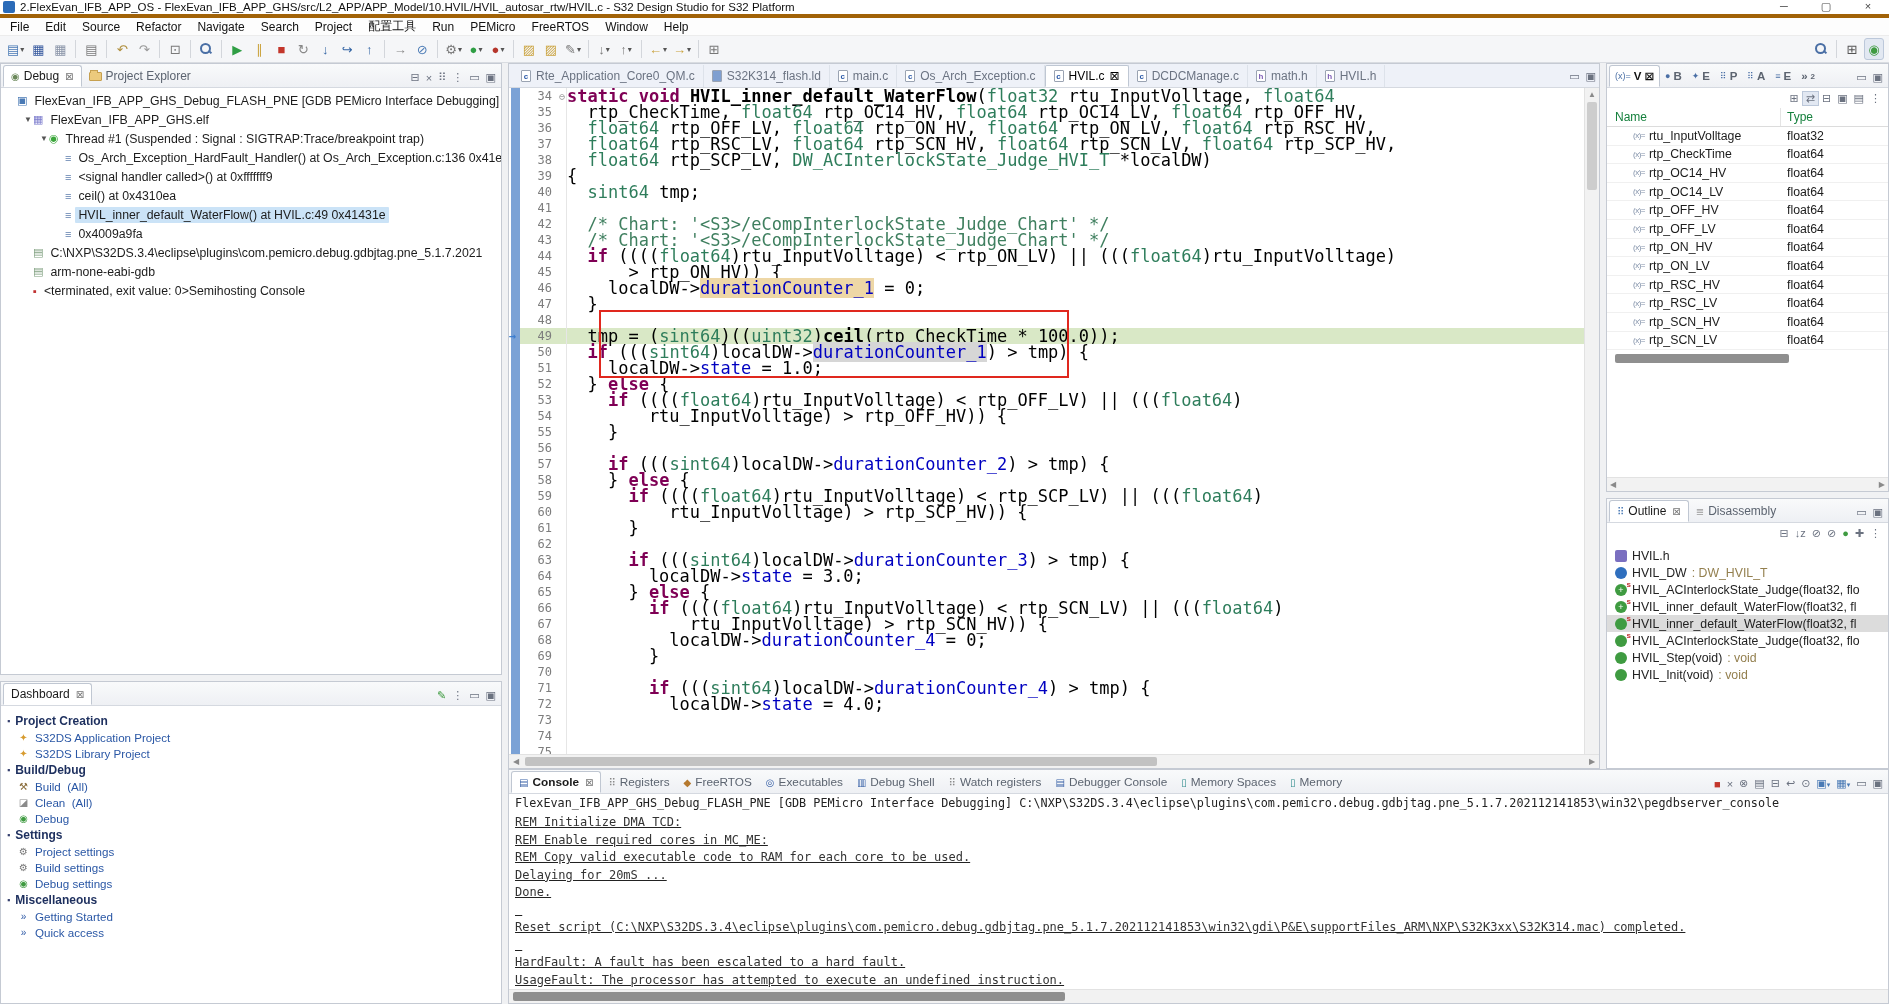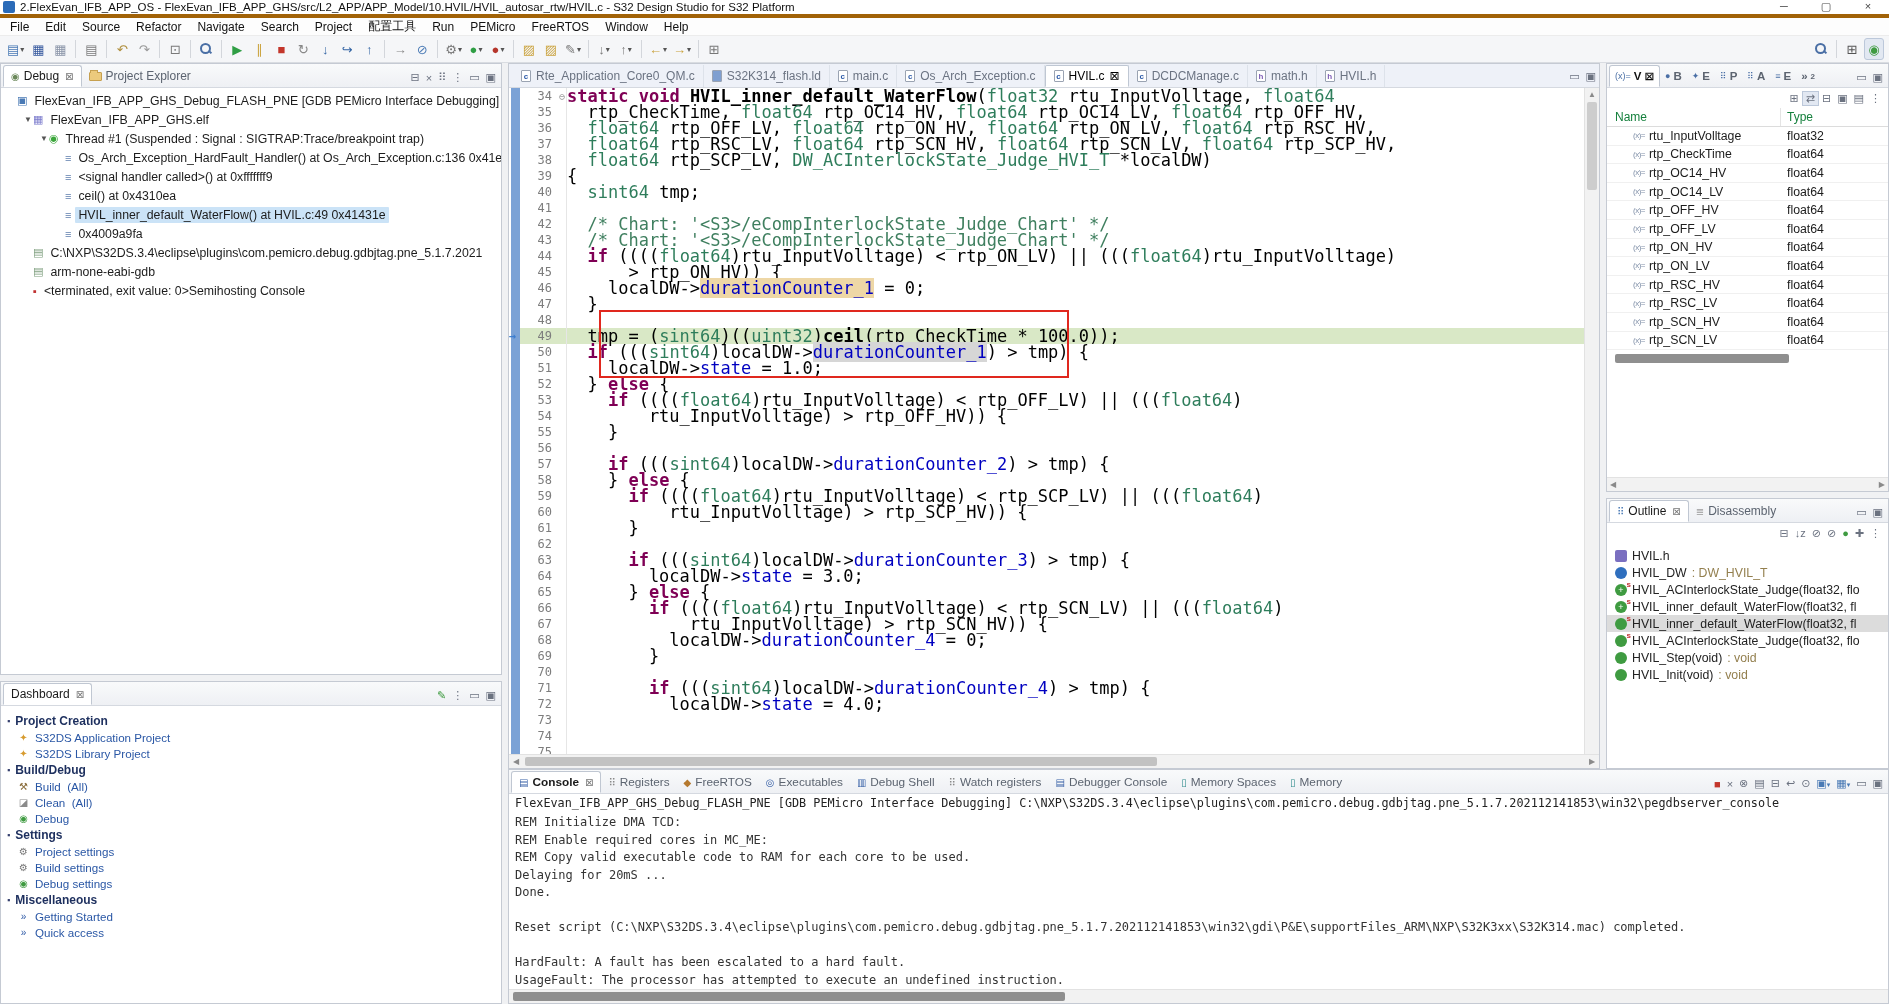--- a/index.html
+++ b/index.html
@@ -139,21 +139,21 @@
   .oi.field { background:#2f6fbe; }
   .oi.sfn { background:#3f9b41; }
   .oi .sflag { position:absolute; right:-4px; top:-5px; color:#c03030; font-size:8px; font-weight:bold; }
   .orow .otype { color:#937f4e; }
   .orow.sel { background:#dcdcdc; }
 
   
   #console-area { flex:1; display:flex; flex-direction:column; background:#fff; border:1px solid #c5cad3; min-height:0; }
   #console-tabs .vtab { font-size:11.8px; }
   #console-label { height:18px; font-size:11.8px; color:#222; padding:2px 0 0 6px; white-space:nowrap; overflow:hidden; flex:none; }
-  #console-body { flex:1; padding:2px 0 0 6px; overflow:hidden; }
+  #console-body { flex:1; padding:2px 0 0 6px; overflow:hidden;text-decoration:underline; }
   .con-line { height:17.5px; line-height:17.5px; font-size:12px; color:#333; white-space:pre; }
 </style>
 </head>
 <body>
 
 <div id="titlebar">
   <div id="app-logo"></div>
   <div id="title-text">2.FlexEvan_IFB_APP_OS - FlexEvan_IFB_APP_GHS/src/L2_APP/APP_Model/10.HVIL/HVIL_autosar_rtw/HVIL.c - S32 Design Studio for S32 Platform</div>
   <div id="win-controls">
       <div class="winbtn">─</div>

